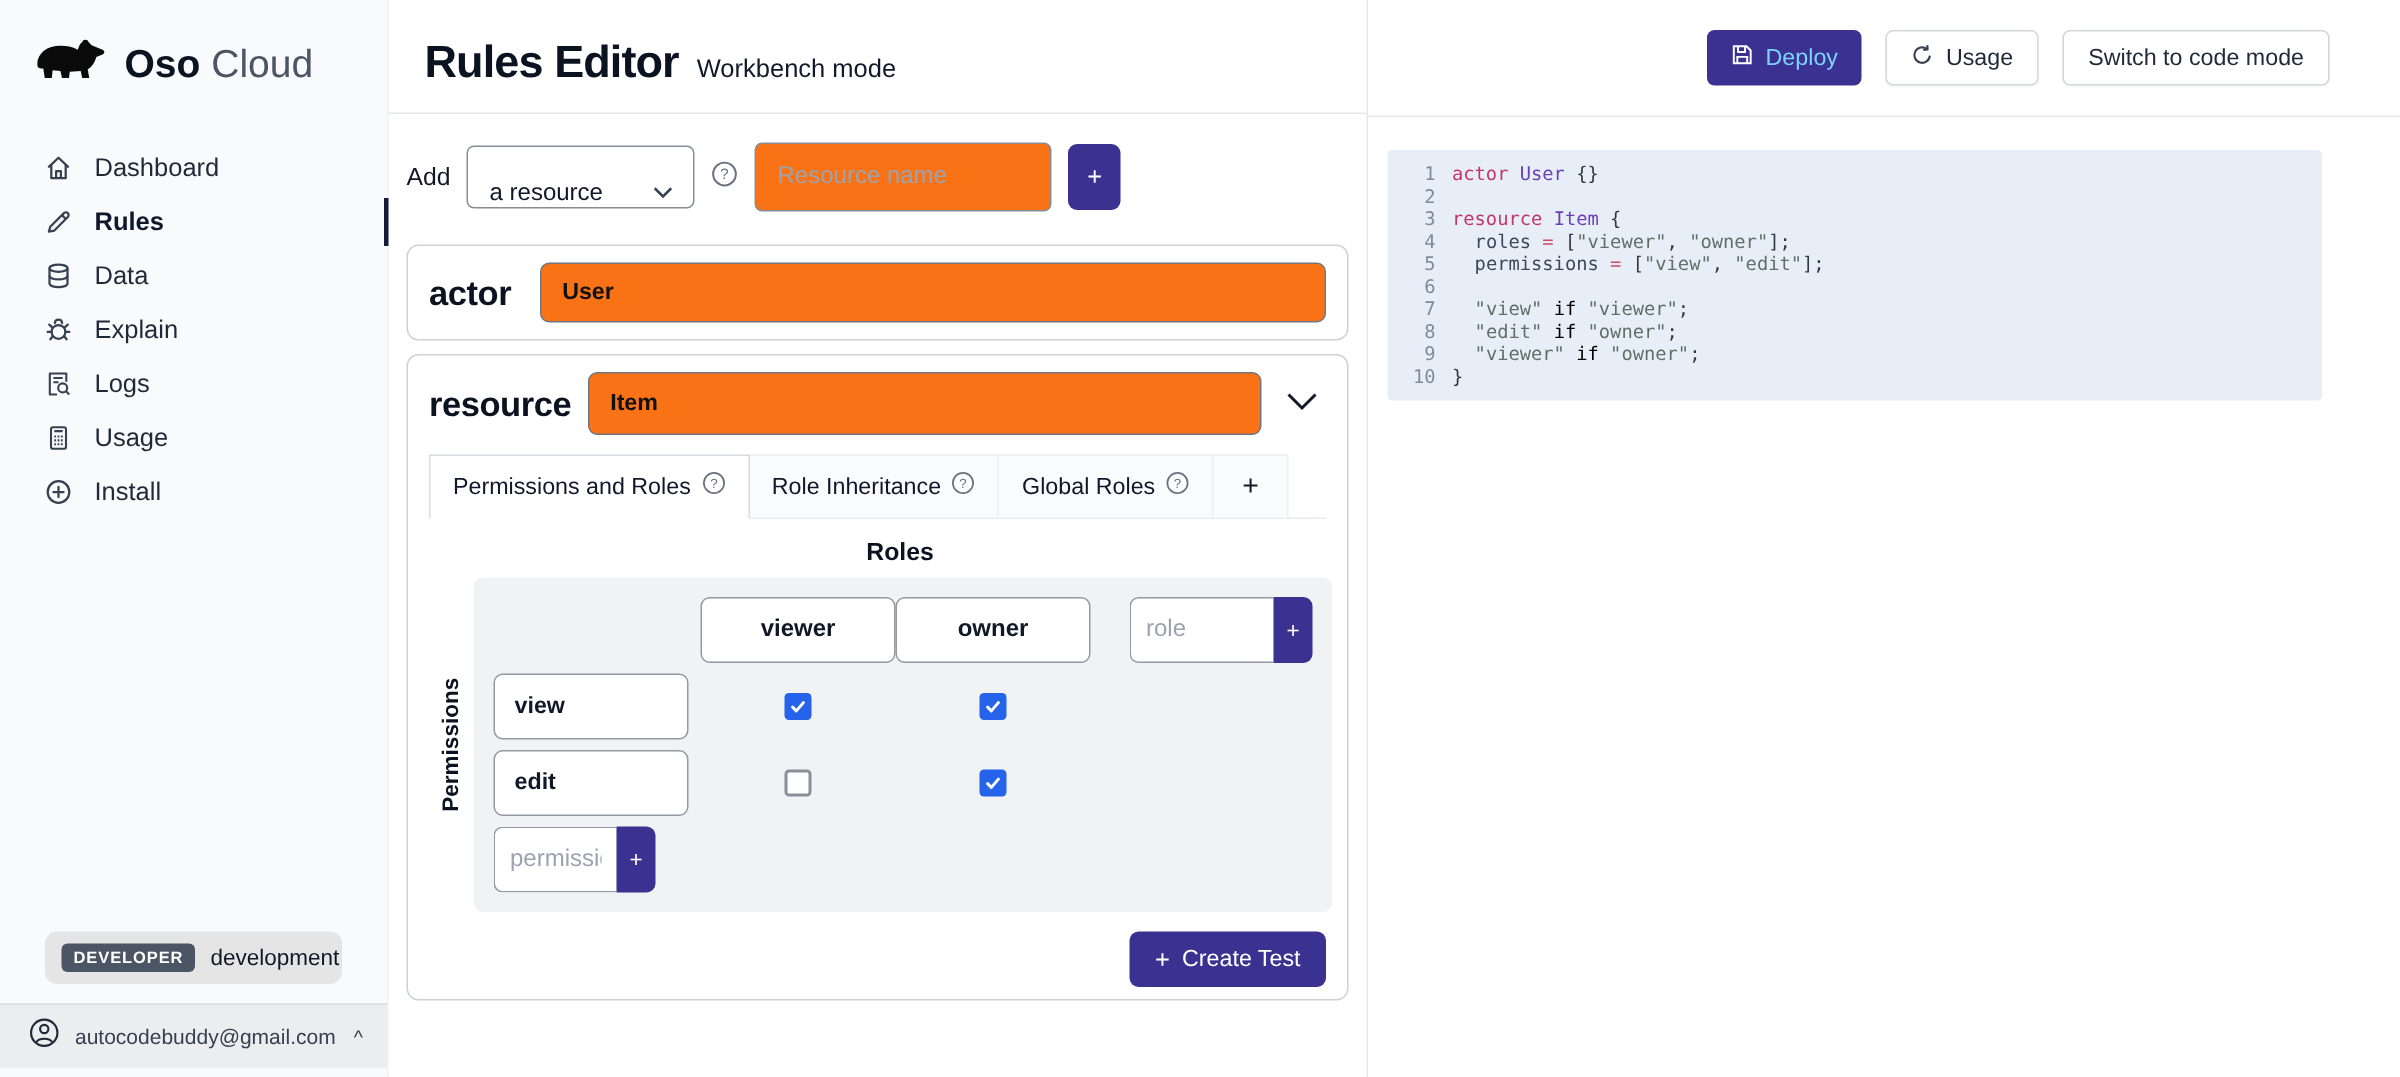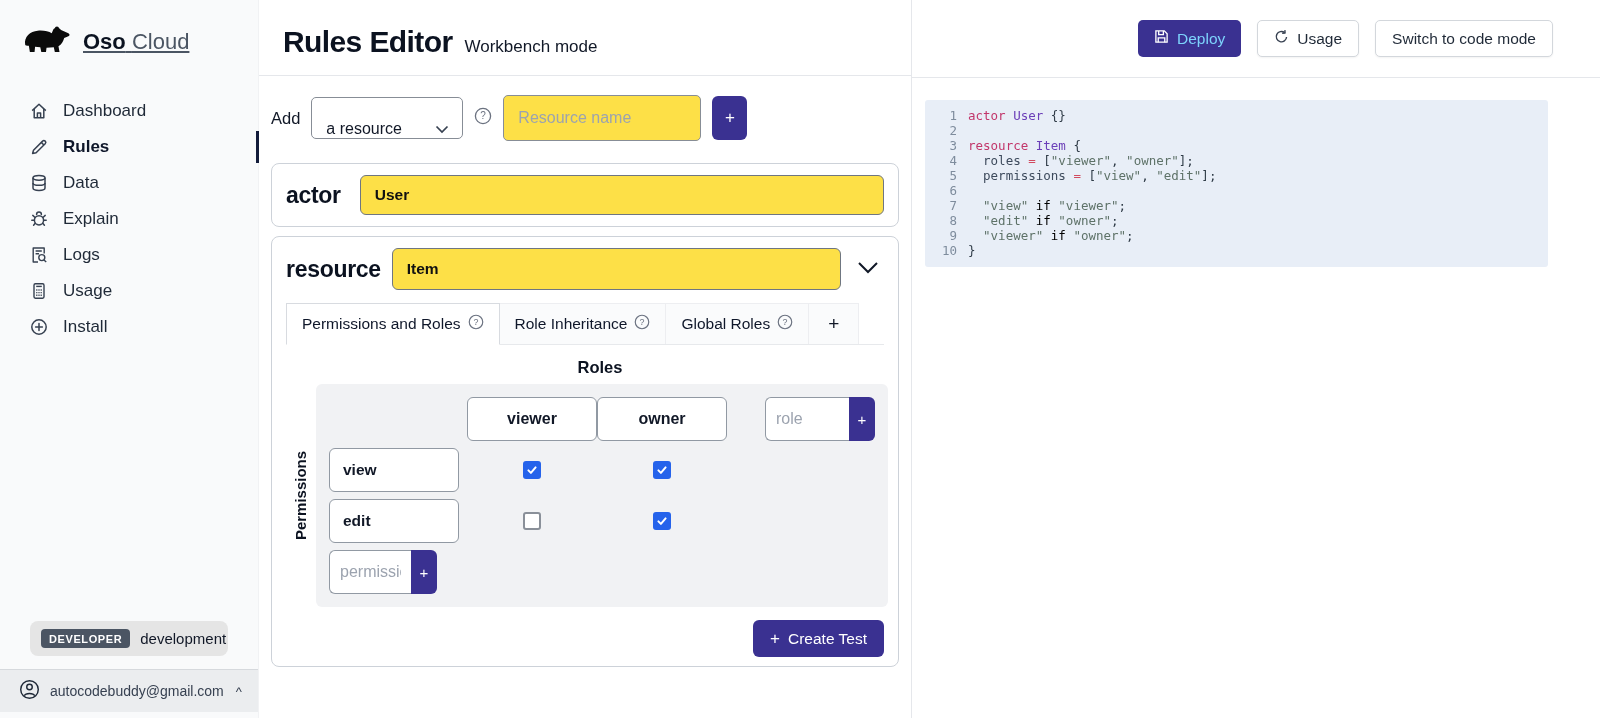--- a/index.html
+++ b/index.html
@@ -2,21 +2,21 @@
 <html style="--accent: #3a3191; --checkbox: #2563eb;"><head>
 <meta charset="utf-8">
 <style>
   html,body{margin:0;padding:0;background:#fff;}
   body{font-family:"Liberation Sans",sans-serif;color:#111827;}
   .app{width:1600px;height:718px;display:flex;overflow:hidden;background:#fff;}
 
   
   .sidebar{width:259px;min-width:259px;background:#f9fafb;display:flex;flex-direction:column;box-sizing:border-box;border-right:1px solid #f1f2f4;}
   .logo{display:flex;align-items:center;gap:11px;padding:23px 0 8px 20px;}
-  .logo-text{font-size:22px;color:#4b5563;white-space:nowrap;text-decoration:underline;}
+  .logo-text{font-size:26px;color:#4b5563;white-space:nowrap;}
   .logo-text b{color:#0b1220;font-weight:bold;}
   .nav{margin-top:24px;display:flex;flex-direction:column;}
   .nav-item{display:flex;align-items:center;gap:13px;padding:8px 0 8px 28px;font-size:17px;color:#1f2937;cursor:pointer;position:relative;}
   .nav-item.active{font-weight:bold;color:#0f172a;}
   .nav-item.active::after{content:"";position:absolute;right:-1px;top:2px;bottom:2px;width:3px;background:#131c3b;}
   .nav-ic{width:22px;display:flex;justify-content:center;}
   .nav-ic svg{display:block;}
   .sb-spacer{flex:1;}
   .env{margin:0 30px 13px 30px;background:#e5e5e5;border-radius:8px;padding:8px 11px;display:flex;align-items:center;gap:10px;}
   .env-badge{background:#4b5563;color:#fff;font-size:11px;font-weight:bold;letter-spacing:.6px;padding:4px 8px 3px;border-radius:4px;}
@@ -26,21 +26,21 @@
   .account-caret{font-size:13px;color:#374151;margin-left:2px;}
 
   
   .main{width:652px;min-width:652px;border-right:1px solid #e5e7eb;display:flex;flex-direction:column;box-sizing:content-box;}
   .main-header{display:flex;align-items:baseline;gap:12px;padding:25px 24px 16px;border-bottom:1px solid #e5e7eb;}
   .title{font-size:30px;font-weight:bold;letter-spacing:-.6px;color:#0b1220;}
   .subtitle{font-size:17px;color:#111827;}
   .add-row{display:flex;align-items:center;gap:11px;padding:19px 12px 12px;}
   .add-label{font-size:16.5px;}
   .select{width:152px;height:42px;border:1px solid #878d96;border-radius:5px;background:#fff;display:flex;align-items:flex-end;justify-content:space-between;padding:0 13px 0 14px;font-size:16px;box-sizing:border-box;cursor:pointer;}
-  .txt-input{height:46px;border:1px solid #878d96;border-radius:5px;padding:0 14px;font-size:16px;box-sizing:border-box;font-family:inherit;background:#fde047;color:#111827;}
+  .txt-input{height:46px;border:1px solid #878d96;border-radius:5px;padding:0 14px;font-size:16px;box-sizing:border-box;font-family:inherit;background:#f97316;color:#111827;}
   .txt-input::placeholder{color:#9ca3af;}
   .resource-name{width:198px;}
   .plus-btn{width:35px;height:44px;background:var(--accent);border:none;border-radius:6px;color:#fff;font-size:17px;display:flex;align-items:center;justify-content:center;cursor:pointer;font-family:inherit;}
   .card{border:1px solid #cdd2d9;border-radius:8px;margin:10px 12px 0;background:#fff;box-sizing:border-box;}
   .actor-card{display:flex;align-items:center;gap:19px;padding:11px 14px;}
   .entity-label{font-size:23px;font-weight:bold;letter-spacing:-.3px;color:#0b1220;}
   .entity-input{flex:1;height:40px;font-weight:600;font-size:15.5px;color:#111;border:1px solid #6f7681;border-radius:6px;}
   .resource-card{margin-top:9px;padding:11px 14px 0;height:431px;}
   .res-row{display:flex;align-items:center;gap:11px;}
   .res-input{height:42px;}
@@ -61,21 +61,21 @@
   .role-box{width:130px;height:44px;background:#fff;border:1px solid #9199a3;border-radius:6px;display:flex;align-items:center;justify-content:center;font-weight:bold;font-size:16px;justify-self:center;box-sizing:border-box;}
   .perm-box{width:130px;height:44px;background:#fff;border:1px solid #9199a3;border-radius:6px;display:flex;align-items:center;padding-left:13px;font-weight:bold;font-size:15.5px;justify-self:start;box-sizing:border-box;}
   .cb{width:18px;height:18px;border-radius:3px;justify-self:center;box-sizing:border-box;cursor:pointer;}
   .cb.on{background:var(--checkbox);display:flex;align-items:center;justify-content:center;}
   .cb.off{background:#fff;border:2px solid #8a9099;}
   .mini-group{display:flex;height:44px;}
   .mini-group input{border:1px solid #9199a3;border-right:none;border-radius:6px 0 0 6px;padding:0 10px;font-size:16px;font-family:inherit;min-width:0;box-sizing:border-box;background:#fff;}
   .mini-group input::placeholder{color:#9ca3af;}
   .mini-add{width:26px;background:var(--accent);border:none;border-radius:0 6px 6px 0;color:#fff;font-size:15px;cursor:pointer;display:flex;align-items:center;justify-content:center;font-family:inherit;}
   .role-group{justify-self:end;}
-  .role-group input{width:84px;}
+  .role-group input{width:96px;}
   .perm-group{justify-self:start;}
   .perm-group input{width:82px;}
   .create-row{display:flex;justify-content:flex-end;margin-top:13px;}
   .create-btn{height:37px;background:var(--accent);color:#fff;border:none;border-radius:6px;padding:0 17px;font-size:15.5px;display:flex;align-items:center;gap:8px;cursor:pointer;font-family:inherit;}
   .create-btn .plus-glyph{font-size:17px;font-weight:300;}
 
   
   .right{flex:1;display:flex;flex-direction:column;min-width:0;}
   .right-toolbar{height:78px;min-height:78px;border-bottom:1px solid #e5e7eb;display:flex;align-items:center;justify-content:flex-end;gap:16px;padding-right:47px;box-sizing:border-box;}
   .btn{height:37px;border-radius:5px;font-size:15.5px;display:inline-flex;align-items:center;gap:8px;padding:0 16px;cursor:pointer;font-family:inherit;}

